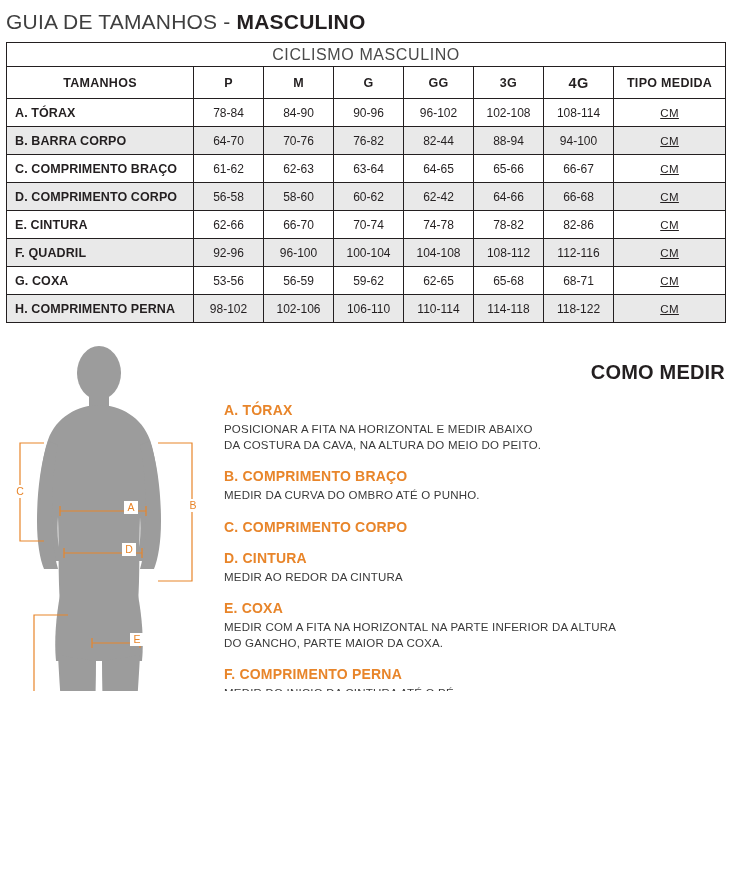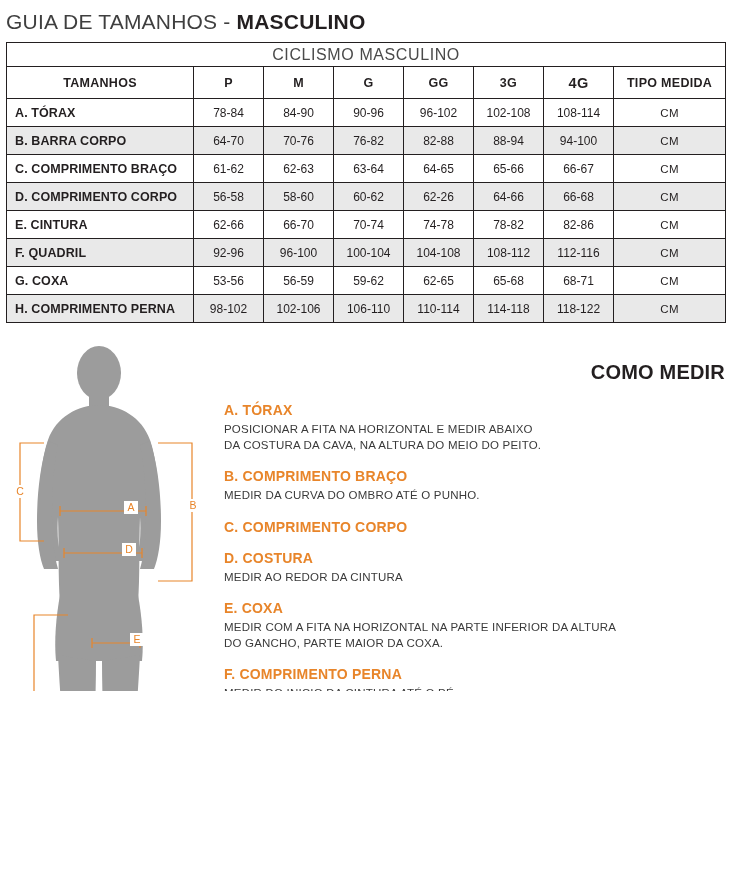--- a/index.html
+++ b/index.html
@@ -59,21 +59,21 @@
     font-size: 12px;
   }
   tbody tr td.rowlabel {
     text-align: left;
     padding-left: 8px;
     font-weight: 700;
     font-size: 12.5px;
     letter-spacing: 0.1px;
   }
   tbody tr.alt td { background: #e9e9e9; }
-  tbody tr td.unit { font-size: 11.5px; letter-spacing: 0.4px; }
+  tbody tr td.unit { font-size: 11.5px; letter-spacing: 0.4px; text-decoration: underline; }
 
   
   col.c-label { width: 187px; }
   col.c-size  { width: 70px; }
   col.c-unit  { width: 112px; }
 
   
   .lower {
     position: relative;
     margin-top: 22px;
@@ -162,41 +162,41 @@
           <td>96-102</td>
           <td>102-108</td>
           <td>108-114</td>
           <td class="unit">CM</td>
         </tr>
         <tr class="alt">
           <td class="rowlabel">B. BARRA CORPO</td>
           <td>64-70</td>
           <td>70-76</td>
           <td>76-82</td>
-          <td>82-88</td>
+          <td>82-44</td>
           <td>88-94</td>
           <td>94-100</td>
           <td class="unit">CM</td>
         </tr>
         <tr>
           <td class="rowlabel">C. COMPRIMENTO BRAÇO</td>
           <td>61-62</td>
           <td>62-63</td>
           <td>63-64</td>
           <td>64-65</td>
           <td>65-66</td>
           <td>66-67</td>
           <td class="unit">CM</td>
         </tr>
         <tr class="alt">
           <td class="rowlabel">D. COMPRIMENTO CORPO</td>
           <td>56-58</td>
           <td>58-60</td>
           <td>60-62</td>
-          <td>62-26</td>
+          <td>62-42</td>
           <td>64-66</td>
           <td>66-68</td>
           <td class="unit">CM</td>
         </tr>
         <tr>
           <td class="rowlabel">E. CINTURA</td>
           <td>62-66</td>
           <td>66-70</td>
           <td>70-74</td>
           <td>74-78</td>
@@ -332,21 +332,21 @@
       <div class="block">
         <h3>B. COMPRIMENTO BRAÇO</h3>
         <p>MEDIR DA CURVA DO OMBRO ATÉ O PUNHO.</p>
       </div>
 
       <div class="block">
         <h3>C. COMPRIMENTO CORPO</h3>
       </div>
 
       <div class="block">
-        <h3>D. COSTURA</h3>
+        <h3>D. CINTURA</h3>
         <p>MEDIR AO REDOR DA CINTURA</p>
       </div>
 
       <div class="block">
         <h3>E. COXA</h3>
         <p>MEDIR COM A FITA NA HORIZONTAL NA PARTE INFERIOR DA ALTURA</p>
         <p>DO GANCHO, PARTE MAIOR DA COXA.</p>
       </div>
 
       <div class="block">

